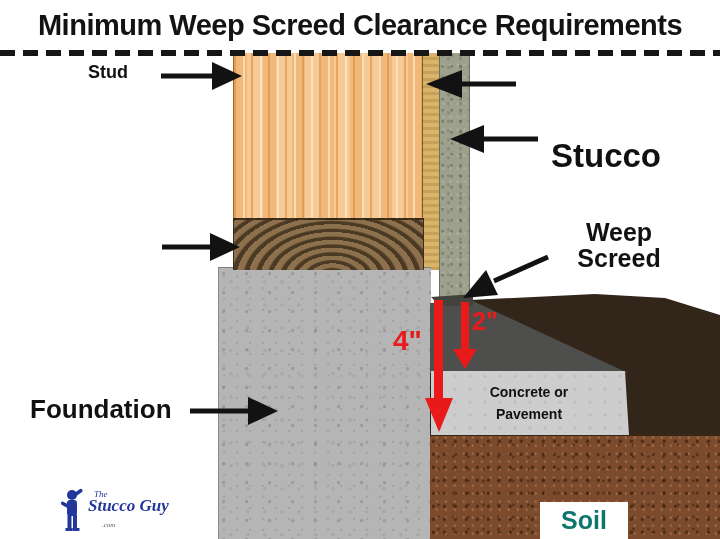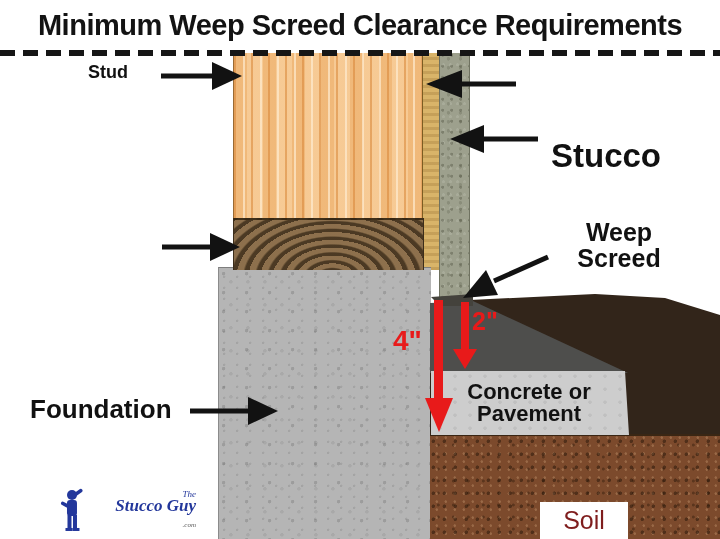--- a/index.html
+++ b/index.html
@@ -104,31 +104,31 @@
   }
 
   
   .lbl{color:#111;font-weight:bold;z-index:40;white-space:nowrap;}
   .lbl-stud{left:88px;top:62px;font-size:18px;text-align:right;}
   .lbl-sheathing{left:520px;top:67px;font-size:25px;}
   .lbl-stucco{left:543px;top:137px;font-size:33px;margin-left:8px;}
   .lbl-bottom-plate{left:48px;top:224px;width:118px;text-align:center;font-size:25px;line-height:26px;}
   .lbl-weep-screed{left:564px;top:219px;width:110px;text-align:center;font-size:25px;line-height:26px;}
   .lbl-foundation{left:30px;top:394px;font-size:26px;}
-  .lbl-pavement{left:443px;top:381px;width:172px;text-align:center;font-size:22px;line-height:22px;z-index:12;}
-  .lbl-soil{font-size:25px;font-weight:normal;color:#7f1d1d;}
+  .lbl-pavement{left:443px;top:381px;width:172px;text-align:center;font-size:14px;line-height:22px;z-index:12;}
+  .lbl-soil{font-size:25px;font-weight:bold;color:#0f766e;}
   .red-dim{color:#e81a1a;font-weight:bold;z-index:41;}
   .dim4{left:393px;top:325px;font-size:28px;}
   .dim2{left:472px;top:307px;font-size:25px;}
 
   
   .arrows{left:0;top:0;width:720px;height:539px;z-index:35;pointer-events:none;}
 
   
-  .logo{left:56px;top:484px;width:140px;height:52px;z-index:40;display:flex;align-items:center;text-align:right;}
+  .logo{left:56px;top:484px;width:140px;height:52px;z-index:40;display:flex;align-items:center;}
   .logo-text{font-family:"Liberation Serif", serif;font-style:italic;color:#23379b;line-height:1;margin-left:2px;}
   .logo-the{font-size:9px;display:block;margin-left:6px;margin-bottom:-2px;}
   .logo-name{font-size:17px;font-weight:bold;display:inline-block;}
   .logo-com{font-size:7px;color:#5a5a5a;margin-left:14px;}
 </style>
 </head>
 <body>
 
 <div id="stage">
 

